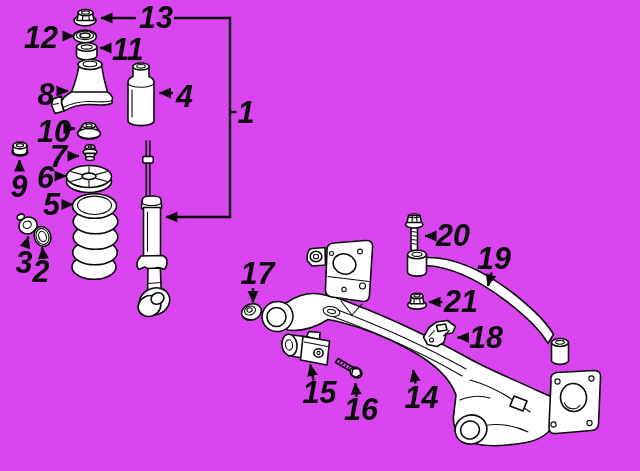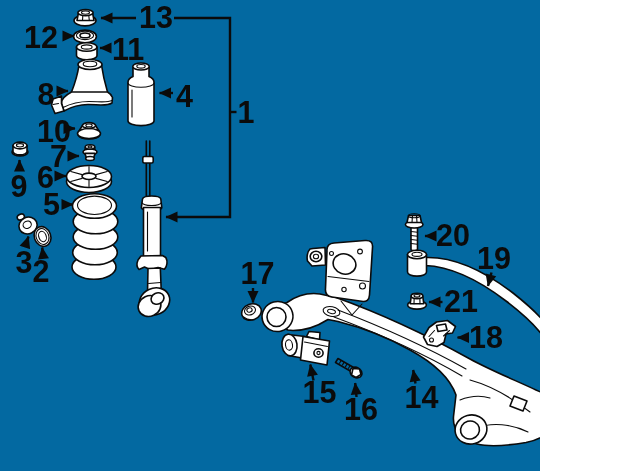--- a/index.html
+++ b/index.html
@@ -1,16 +1,16 @@
 <!DOCTYPE html>
 <html><head>
 <meta charset="utf-8">
 <style>
   html,body { margin:0; padding:0; background:#ffffff; }
-  .stage { position:relative; width:540px; height:471px; background:#0369a1; overflow:hidden; }
+  .stage { position:relative; width:640px; height:471px; background:#d946ef; overflow:hidden;font-style:italic; }
   svg { display:block; }
   .ln  { fill:none; stroke:#0b0b0b; stroke-width:1.6; stroke-linecap:round; stroke-linejoin:round; }
   .wf  { fill:#ffffff; stroke:#0b0b0b; stroke-width:1.6; stroke-linejoin:round; }
   .thin{ stroke-width:1.1; }
   .leader { fill:none; stroke:#0b0b0b; stroke-width:2.4; stroke-linecap:butt; }
   .callout { font-family:"Liberation Sans", sans-serif; font-weight:bold; font-size:30.5px; fill:#0b0b0b; }
 </style>
 </head>
 <body>
 

